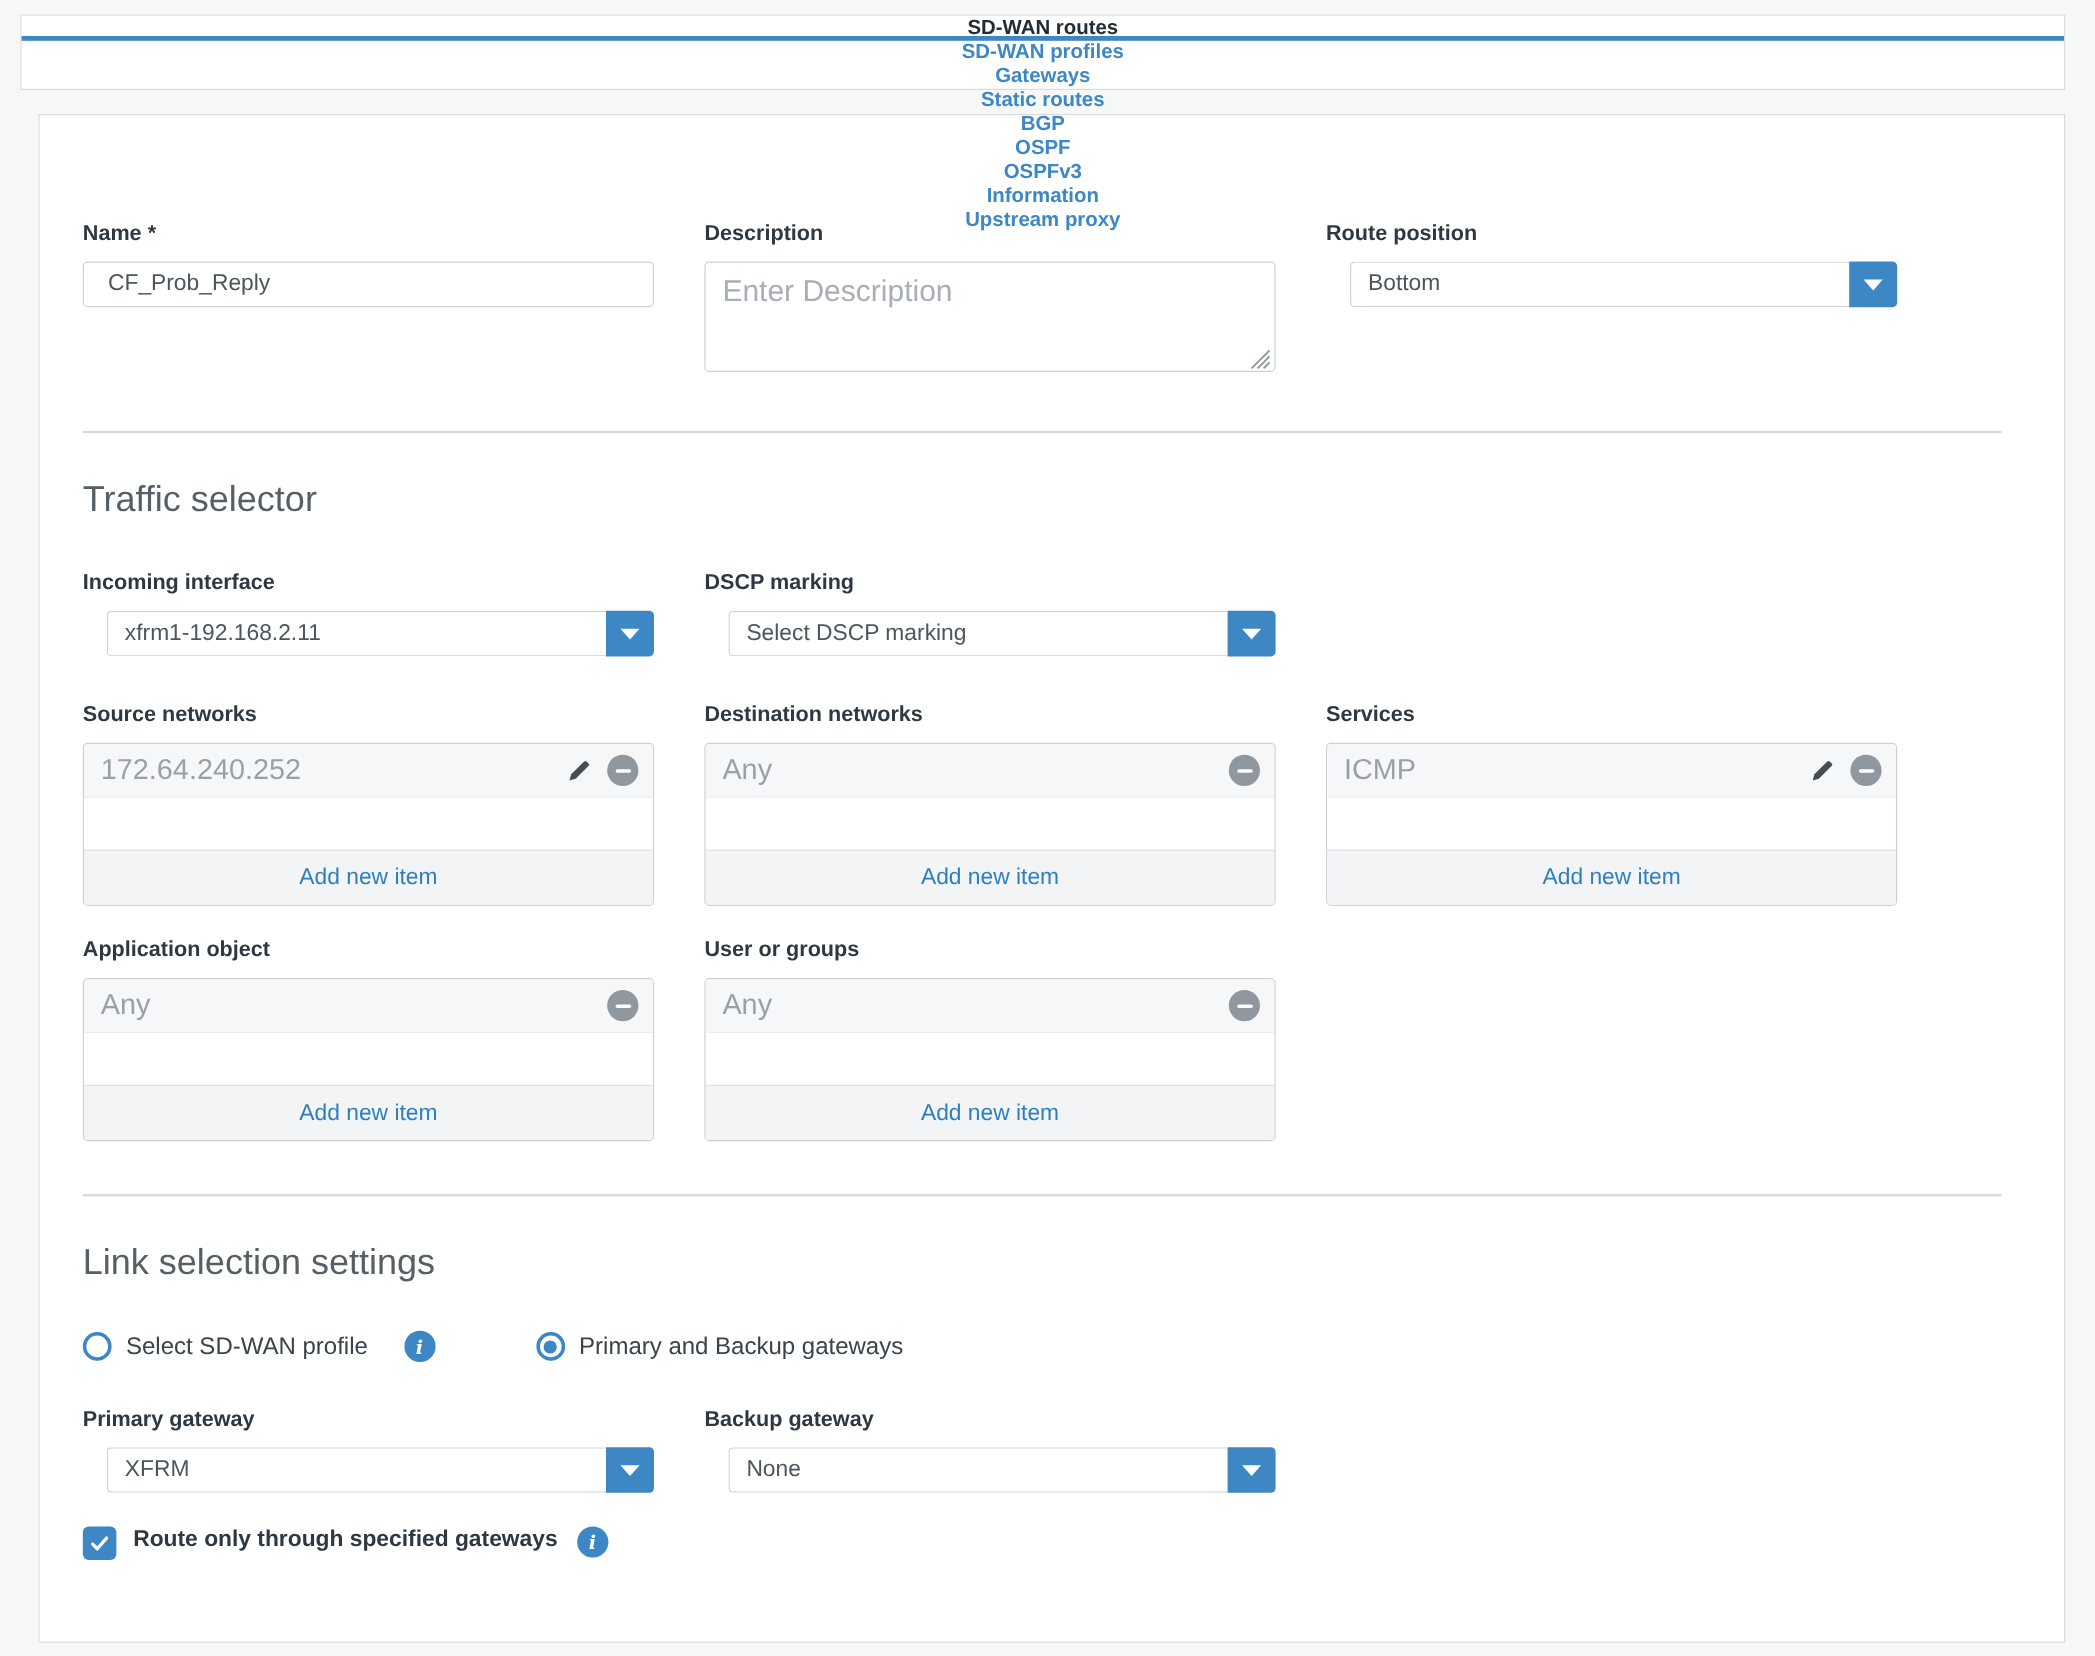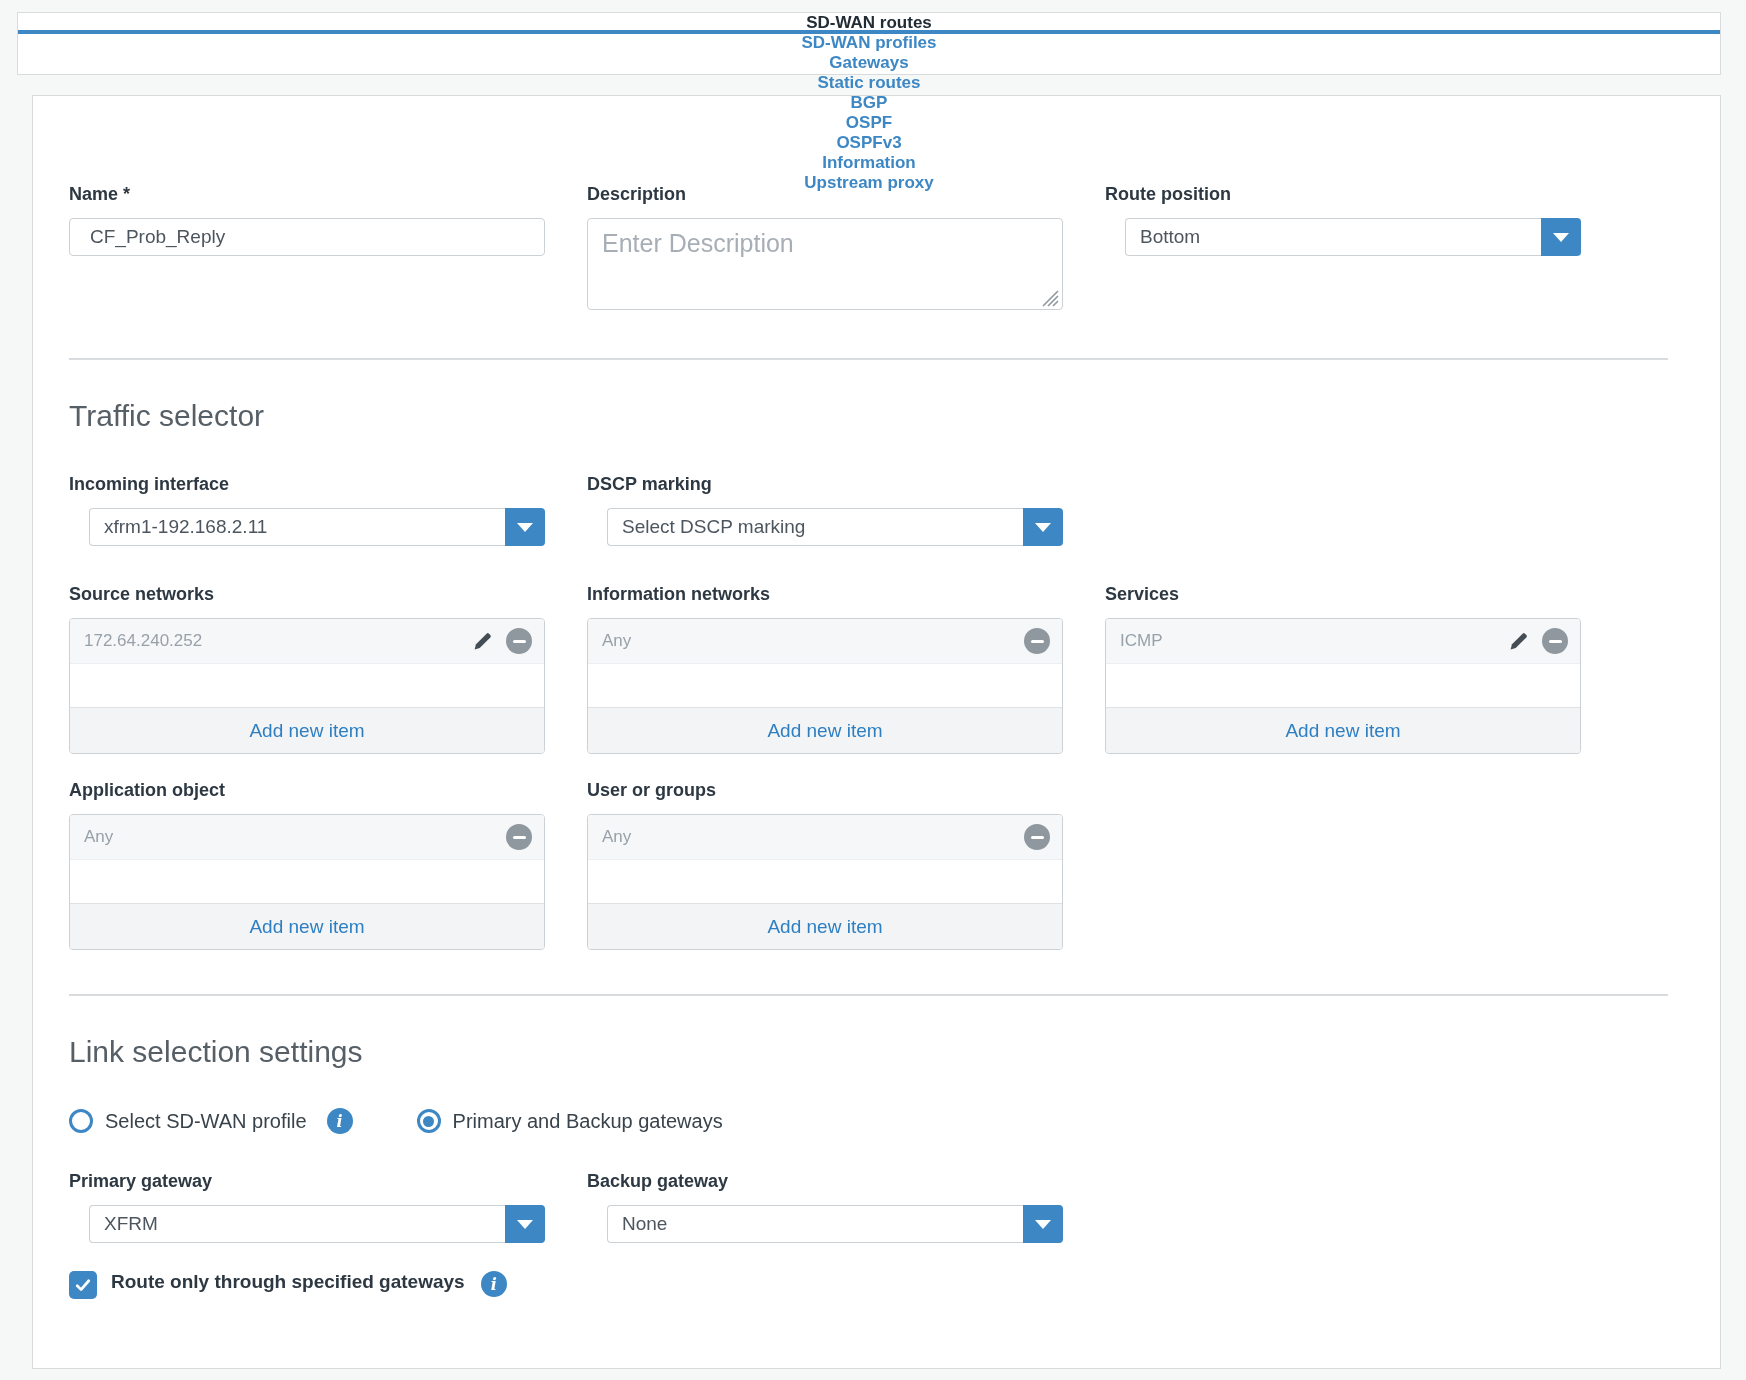--- a/index.html
+++ b/index.html
@@ -170,21 +170,21 @@
   .list-row {
     background:#f6f7f8;
     border-bottom:1px solid #eceff1;
     display:flex;
     align-items:center;
     height:45px;
     padding:0 12px 0 14px;
   }
   .list-row .item-text {
     flex:1;
-    font-size:17px;
+    font-size:24px;
     color:#98a1aa;
     white-space:nowrap;
     overflow:hidden;
   }
   .icon-btn {
     display:flex;
     align-items:center;
     justify-content:center;
     cursor:pointer;
     margin-left:12px;
@@ -216,21 +216,21 @@
     justify-content:center;
     font-size:19px;
     color:#2e7fc2;
     cursor:pointer;
   }
 
   
   .radio-row {
     display:flex;
     margin-top:38px;
-    gap:4px;
+    gap:14px;
   }
   .radio-option {
     display:flex;
     align-items:center;
     cursor:pointer;
   }
   .radio-circle {
     width:24px; height:24px;
     border:3px solid #3d87c4;
     border-radius:50%;
@@ -405,21 +405,21 @@
                 <i></i>
               </span>
           </button>
         </div>
         <div class="list-spacer"></div>
         <div class="list-footer">Add new item</div>
       </div>
     </div>
 
     <div>
-      <label class="field-label">Information networks</label>
+      <label class="field-label">Destination networks</label>
       <div class="list-box">
         <div class="list-row">
           <span class="item-text">Any</span>
           <button class="icon-btn">
             <span class="minus-circle">
                 <i></i>
               </span>
           </button>
         </div>
         <div class="list-spacer"></div>

